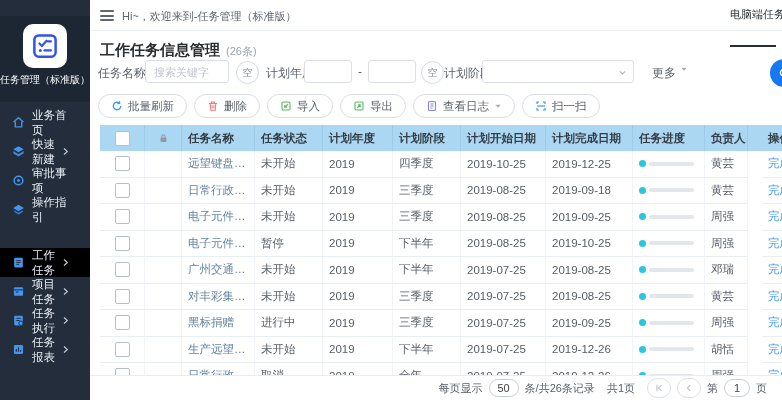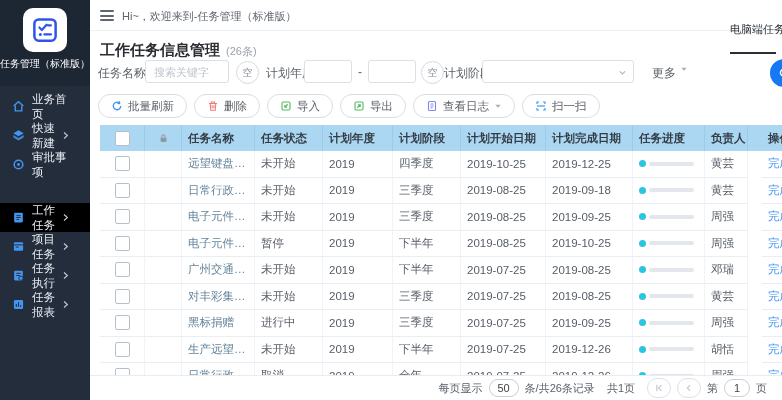--- a/index.html
+++ b/index.html
@@ -1,39 +1,39 @@
 <!DOCTYPE html>
 <html><head>
 <meta charset="utf-8">
 <style>
   html,body{margin:0;padding:0;}
   body{width:782px;height:400px;overflow:hidden;position:relative;background:#fff;
        font-family:"Liberation Sans","DejaVu Sans",sans-serif;}
   
   .sidebar{position:absolute;left:0;top:0;width:90px;height:400px;background:#232d3b;}
-  .logo-block{height:86px;background:#1d2633;box-sizing:border-box;padding-top:8px;text-align:center;}
+  .logo-block{height:86px;background:#1d2633;box-sizing:border-box;padding-top:8px;text-align:center;margin-top:16px;}
   .logo-badge{width:44px;height:44px;background:#fff;border-radius:10px;margin:0 auto 5px;
               display:flex;align-items:center;justify-content:center;}
   .logo-badge svg{width:30px;height:30px;}
   .logo-label{color:#fff;font-size:10px;letter-spacing:0;}
   .side-menu{padding-top:6px;}
   .side-item{height:29px;display:flex;align-items:center;padding:0 20px 0 12px;color:#e8edf4;
              font-size:11.5px;cursor:pointer;}
   .side-item.active{background:#000;margin-top:24px;}
   .s-icon{width:13px;height:13px;color:#4395ef;margin-right:7px;display:inline-flex;flex:none;}
   .s-icon svg,.s-arrow svg,.p-icon svg,.lock svg,.pg-ico svg,.sel-chev svg,.caret svg,.search-glyph svg{width:100%;height:100%;display:block;}
   .s-arrow{margin-left:auto;width:9px;height:9px;color:#c3cad6;display:inline-flex;flex:none;}
   
   .main{position:absolute;left:90px;top:0;width:692px;height:400px;background:#fff;}
   .topbar{position:absolute;top:0;left:0;right:0;height:30px;background:#fff;border-bottom:1px solid #edf0f4;}
   .hamburger{position:absolute;left:10px;top:10px;width:14px;height:11px;cursor:pointer;}
   .hamburger span{display:block;height:2px;background:#5f6670;margin-bottom:2.5px;border-radius:1px;}
   .greeting{position:absolute;left:32px;top:9px;font-size:11px;color:#5f6670;white-space:nowrap;}
-  .top-tab{position:absolute;left:640px;top:22px;width:46px;font-size:11px;color:#2e3338;
-           padding-bottom:15px;border-bottom:2px solid #2a2f36;white-space:nowrap;cursor:pointer;}
+  .top-tab{position:absolute;left:640px;top:7px;width:46px;font-size:11px;color:#2e3338;
+           padding-bottom:23px;border-bottom:2px solid #2a2f36;white-space:nowrap;cursor:pointer;}
   .page-title-row{position:absolute;left:10px;top:41px;white-space:nowrap;}
   .page-title{font-size:15px;font-weight:bold;color:#2b2f33;}
   .count-badge{font-size:11px;color:#9aa2ab;margin-left:6px;}
   
   .filters{position:absolute;top:59px;left:0;right:0;height:28px;font-size:12px;color:#5a6168;}
   .filters .f-label{position:absolute;top:6px;white-space:nowrap;}
   .f-input{position:absolute;top:1px;height:23px;box-sizing:border-box;border:1px solid #dcdfe6;
            border-radius:3px;font-size:11px;color:#333;padding:0 8px;outline:none;background:#fff;
            font-family:"Liberation Sans","DejaVu Sans",sans-serif;}
   .f-input::placeholder{color:#bfc4cc;}
@@ -131,20 +131,29 @@
       </div>
       <div class="side-item">
         <span class="s-icon">
           <svg viewBox="0 0 24 24" fill="none" stroke="currentColor" stroke-width="2.8">
             <circle cx="12" cy="12" r="8"></circle>
             <circle cx="12" cy="12" r="2.6" fill="currentColor" stroke="none"></circle>
           </svg>
         </span>
         <span class="s-label">审批事项</span>
       </div>
+      <div class="side-item">
+        <span class="s-icon">
+          <svg viewBox="0 0 24 24" fill="currentColor">
+            <path d="M12 3 L22 9 L12 15 L2 9 Z"></path>
+            <path d="M4 13.5 L12 18.2 L20 13.5 L20 16 L12 21 L4 16 Z" opacity="0.8"></path>
+          </svg>
+        </span>
+        <span class="s-label">操作指引</span>
+      </div>
       <div class="side-item active">
         <span class="s-icon">
           <svg viewBox="0 0 24 24">
             <rect x="4" y="3" width="16" height="18" rx="2" fill="currentColor"></rect>
             <path d="M8 8.5 H16 M8 12 H16 M8 15.5 H13" stroke="#232d3b" stroke-width="1.8"></path>
           </svg>
         </span>
         <span class="s-label">工作任务</span>
         <span class="s-arrow">
           <svg viewBox="0 0 24 24" fill="none" stroke="currentColor" stroke-width="3">

